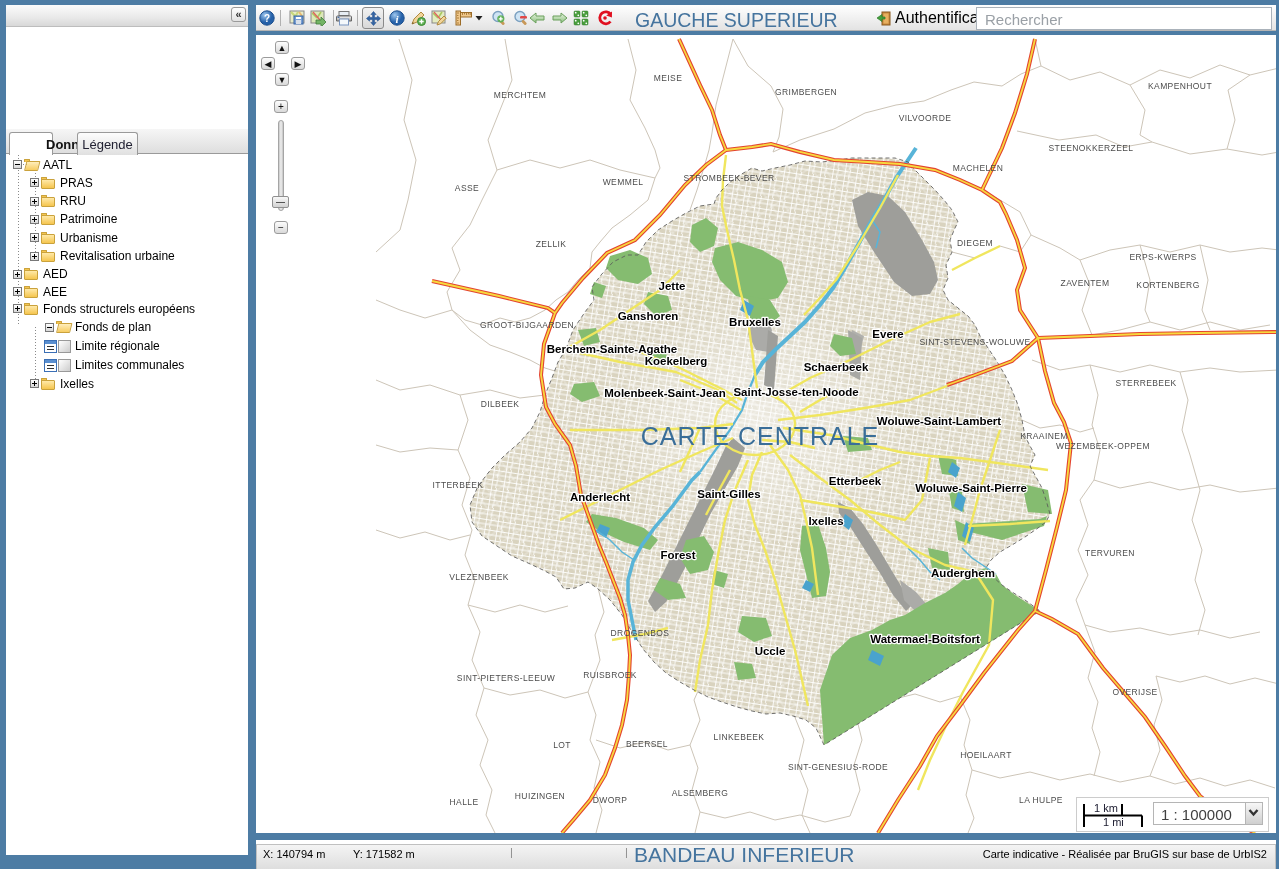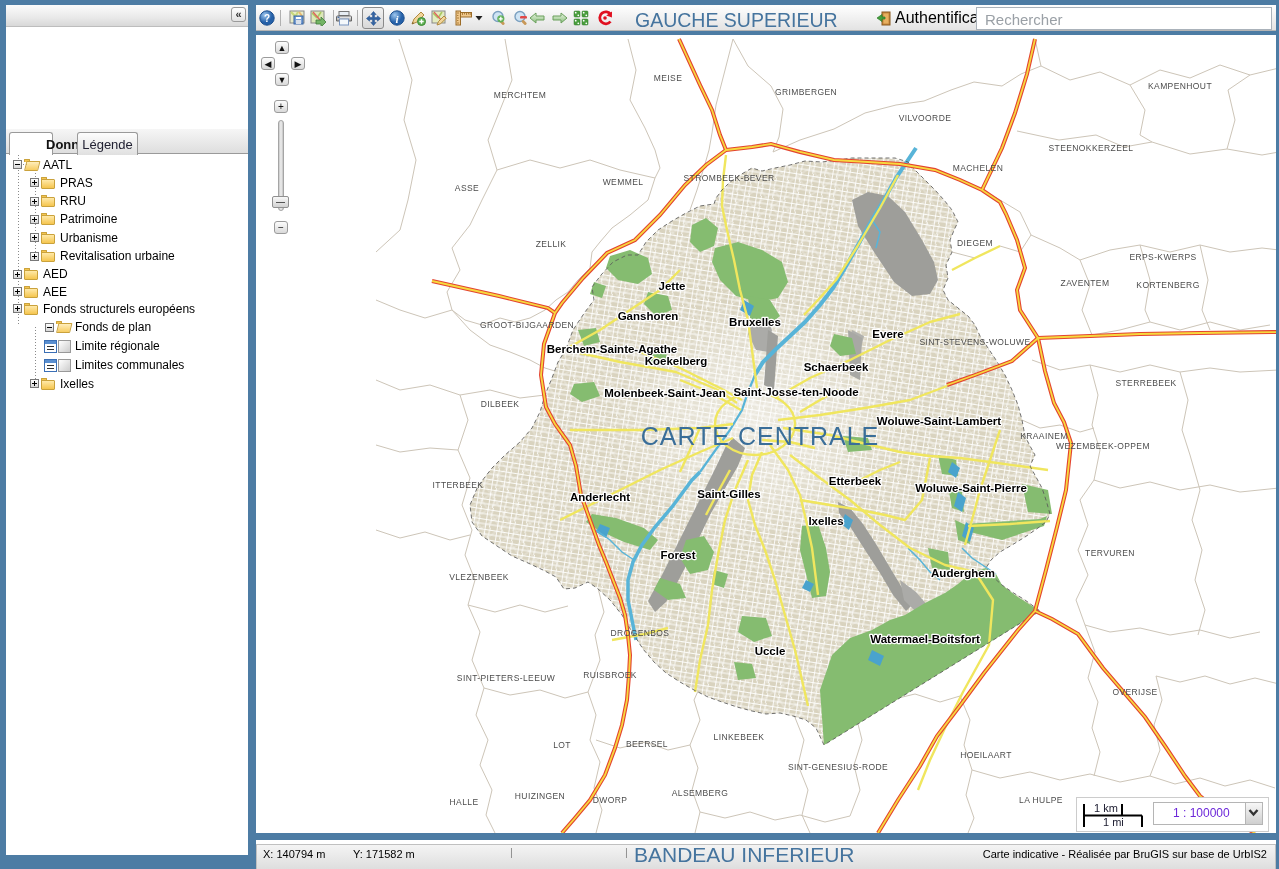--- a/index.html
+++ b/index.html
@@ -62,21 +62,21 @@
   .navbtn { position:absolute; width:14px; height:13px; background:linear-gradient(#fdfdfd,#d9d9d9);
     border:1px solid #9b9b9b; border-radius:3px; font-size:9px; color:#111; text-align:center; line-height:12px; }
   #slider { position:absolute; left:22px; top:85px; width:6px; height:91px;
      background:linear-gradient(90deg,#c9c9c9,#efefef 50%,#c2c2c2); border:1px solid #a5a5a5; border-radius:3px;}
   #shandle { position:absolute; left:16px; top:161px; width:17px; height:12px;
      background:linear-gradient(#f8f8f8,#d2d2d2); border:1px solid #909090; border-radius:2px; }
   #shandle:before { content:""; position:absolute; left:3px; right:3px; top:5px; height:1px; background:#555; }
 
   #scalebox { position:absolute; left:820px; top:762px; width:193px; height:35px; background:#fff; border:1px solid #ccc; }
   #scalesel { position:absolute; left:897px; top:767px; width:110px; height:23px; background:#fff; border:1px solid #b5b5b5; }
-  #scalesel span { position:absolute; left:19px; top:3px; font-size:12px; color:#6d28d9; }
+  #scalesel span { position:absolute; left:7px; top:3px; font-size:15px; color:#404040; }
   #scalebtn { position:absolute; right:0px; top:0px; width:17px; height:21px;
      background:linear-gradient(#f7f7f7,#cfcfcf); border-left:1px solid #b5b5b5; }
 </style>
 </head>
 <body>
   <div id="sidebar">
     <div id="sidehead">
       <div id="collapsebtn">«</div>
     </div>
     <div id="tabs">

